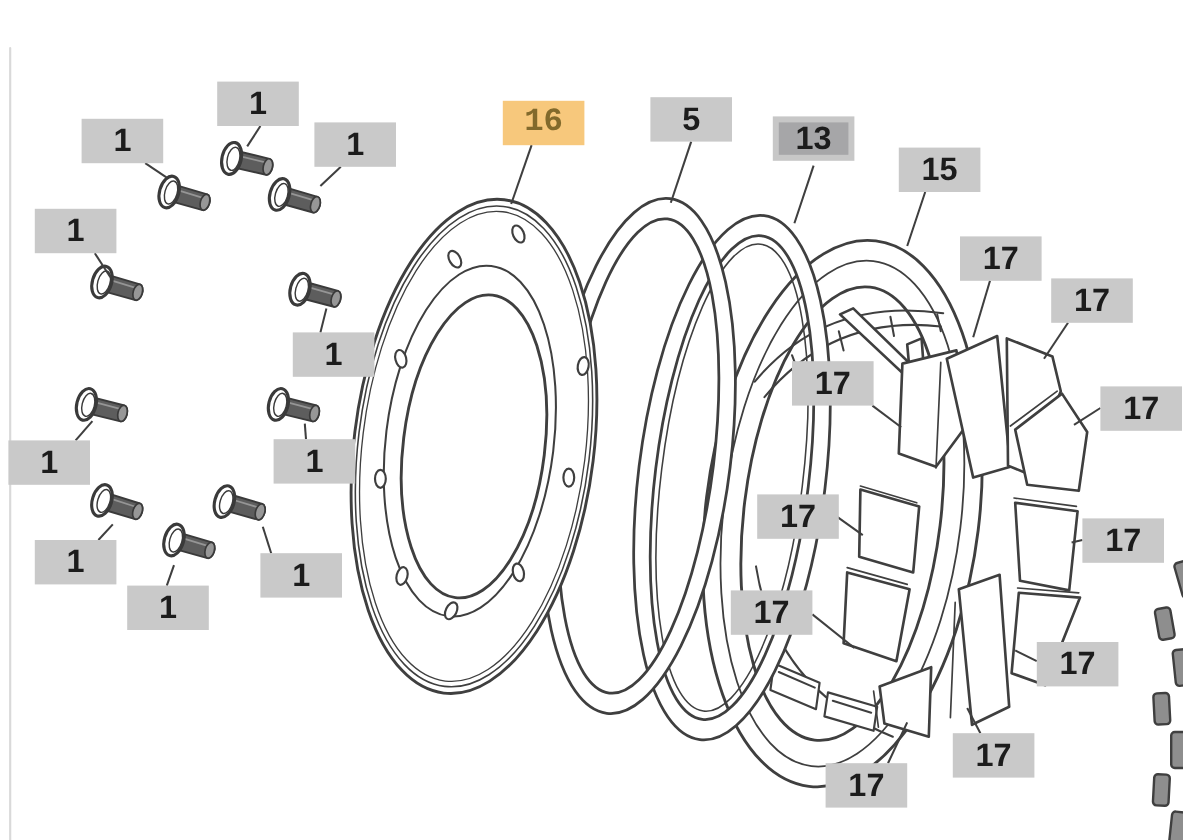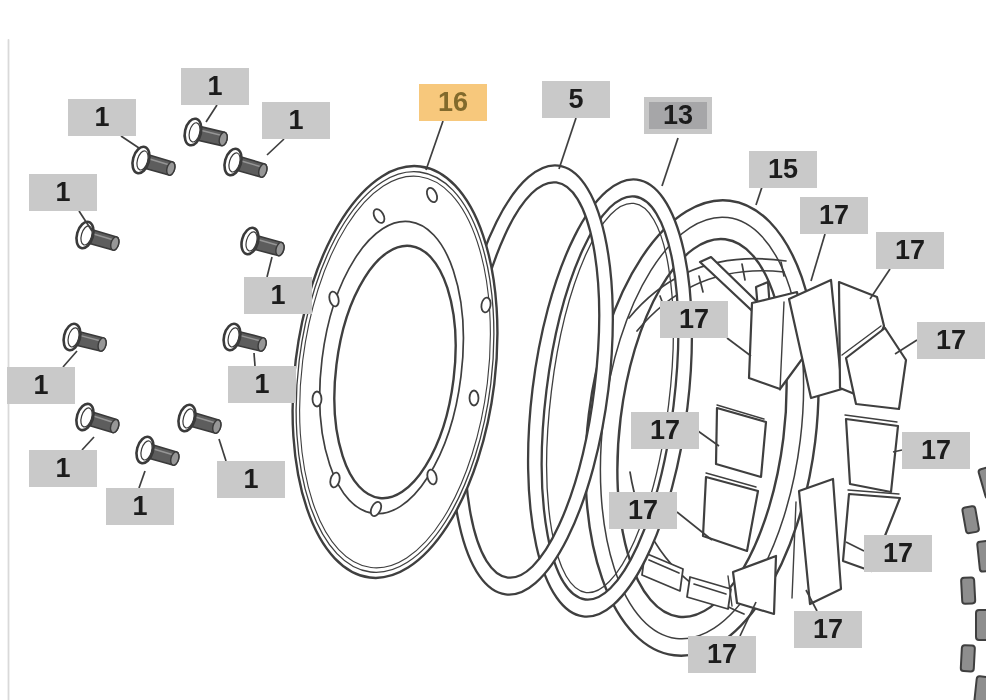--- a/index.html
+++ b/index.html
@@ -4,21 +4,21 @@
 <style>
   html,body{margin:0;padding:0;background:#fff;}
   .stage{position:relative;width:986px;height:700px;background:var(--page-bg,#fff);overflow:hidden;
          font-family:"Liberation Sans",sans-serif;}
   .artwork,.leaders{position:absolute;left:0;top:0;width:986px;height:700px;}
   .leaders{pointer-events:none;}
   #callout-layer{position:absolute;left:0;top:0;width:986px;height:700px;}
   .callout{position:absolute;display:flex;align-items:center;justify-content:center;
            background:var(--label-bg,#c9c9c9);color:var(--label-text,#1c1c1c);
            font-weight:bold;font-size:27px;line-height:1;user-select:none;}
-  .callout.highlight{background:var(--label-bg-hi,#f7c87c);color:var(--label-text-hi,#826a2c);}
+  .callout.highlight{background:var(--label-bg-hi,#f7c87c);color:var(--label-text-hi,#826a2c);font-family:Liberation Mono, monospace;}
   .callout.selected{background:var(--label-bg-sel-outer,#c7c7c7);}
   .callout.selected .inner{display:flex;align-items:center;justify-content:center;
            width:calc(100% - 10px);height:calc(100% - 10px);
            background:var(--label-bg-sel-inner,#a6a6a8);}
 </style>
 </head>
 <body>
 
 <div class="stage" style="--page-bg: #ffffff; --label-bg: #c9c9c9; --label-bg-hi: #f7c87c; --label-bg-sel-outer: #c7c7c7; --label-bg-sel-inner: #a6a6a8; --label-text: #1c1c1c; --label-text-hi: #826a2c;">
 
@@ -193,21 +193,21 @@
         <span class="callout-text">16</span>
       </div>
       <div class="callout default" style="left: 542px; top: 81px; width: 68px; height: 37px;">
         <span class="callout-text">5</span>
       </div>
       <div class="callout selected" style="left: 644px; top: 97px; width: 68px; height: 37px;">
         <div class="inner">
           <span class="callout-text">13</span>
         </div>
       </div>
-      <div class="callout default" style="left: 749px; top: 123px; width: 68px; height: 37px; margin-top: 28px;">
+      <div class="callout default" style="left: 749px; top: 123px; width: 68px; height: 37px;">
         <span class="callout-text">15</span>
       </div>
       <div class="callout default" style="left: 800px; top: 197px; width: 68px; height: 37px;">
         <span class="callout-text">17</span>
       </div>
       <div class="callout default" style="left: 876px; top: 232px; width: 68px; height: 37px;">
         <span class="callout-text">17</span>
       </div>
       <div class="callout default" style="left: 660px; top: 301px; width: 68px; height: 37px;">
         <span class="callout-text">17</span>

